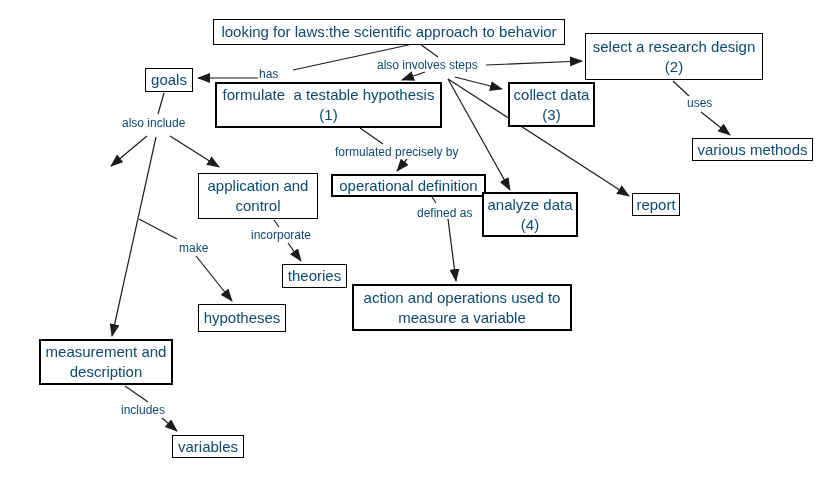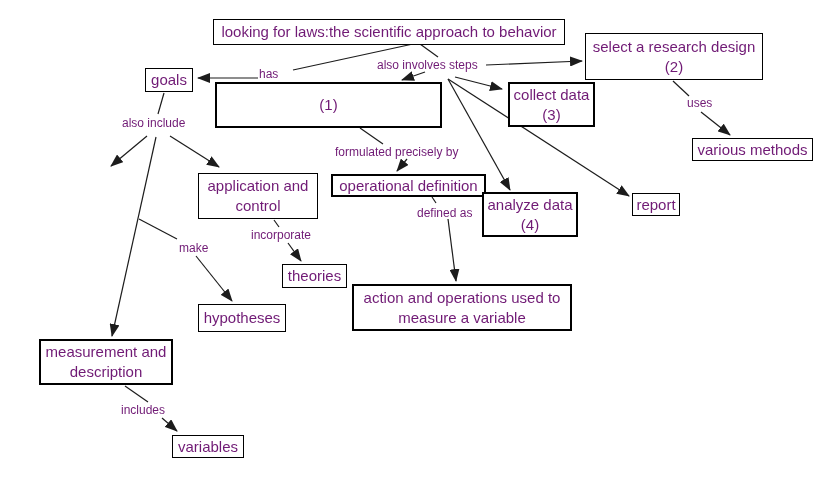--- a/index.html
+++ b/index.html
@@ -2,21 +2,21 @@
 <html><head>
 <meta charset="utf-8">
 <style>
   html, body { margin: 0; padding: 0; background: #ffffff; }
   #canvas {
     position: relative;
     width: 826px;
     height: 480px;
     background: #ffffff;
     font-family: "Liberation Sans", "DejaVu Sans", sans-serif;
-    color: #701a75;
+    color: #0c4a6e;
     overflow: hidden;
   }
   #edges {
     position: absolute;
     left: 0; top: 0;
     width: 826px; height: 480px;
   }
   .node {
     position: absolute;
     box-sizing: border-box;
@@ -82,20 +82,21 @@
 
   <div class="node" style="left:213px; top:19px; width:352px; height:26px;">
     <span>looking for laws:the scientific approach to behavior</span>
   </div>
 
   <div class="node" style="left:145px; top:68px; width:48px; height:24px;">
     <span>goals</span>
   </div>
 
   <div class="node thick" style="left:215px; top:82px; width:227px; height:46px;">
+    <span>formulate  a testable hypothesis</span>
     <span>(1)</span>
   </div>
 
   <div class="node" style="left:585px; top:33px; width:178px; height:47px;">
     <span>select a research design</span>
     <span>(2)</span>
   </div>
 
   <div class="node thick" style="left:508px; top:82px; width:87px; height:45px;">
     <span>collect data</span>

